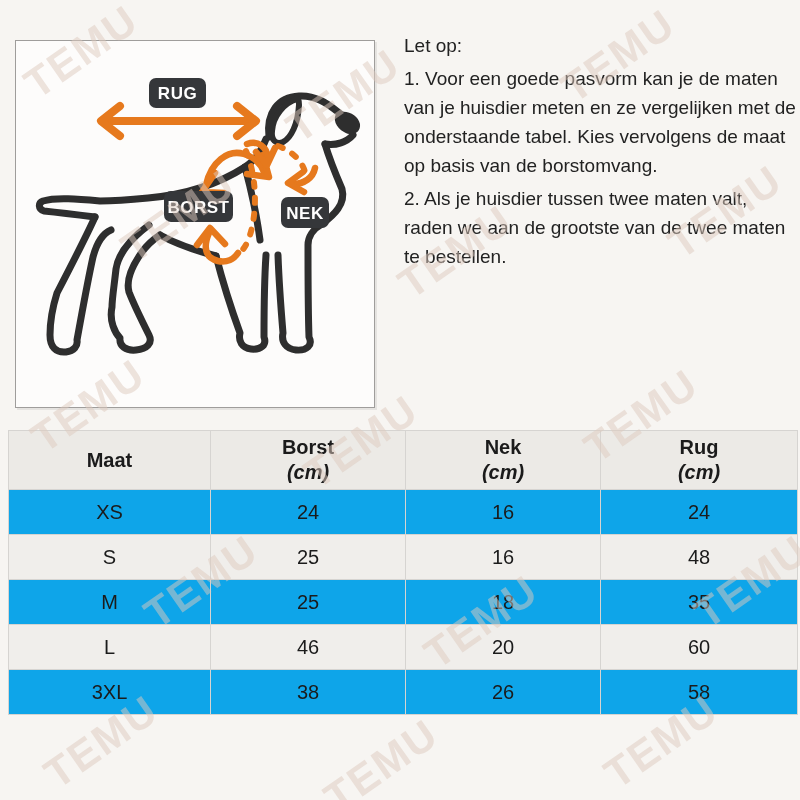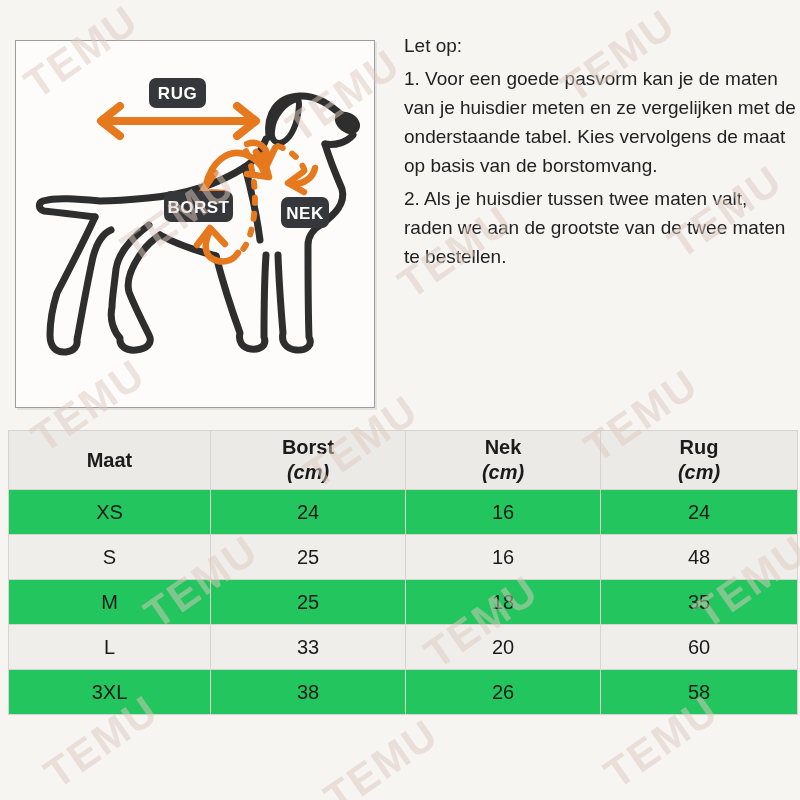--- a/index.html
+++ b/index.html
@@ -56,21 +56,21 @@
   .size-table th,.size-table td{
     border:1px solid #d6d4d1;
     text-align:center;vertical-align:middle;
     font-size:20px;
   }
   .size-table thead th{
     height:58px;background:#eceae6;font-weight:bold;padding:0;
   }
   .size-table thead .unit{display:block;line-height:25px;font-style:italic;}
   .size-table thead .col-label{display:block;line-height:25px;}
-  .size-table tbody td{height:42px;background:#22c55e;}
+  .size-table tbody td{height:42px;background:#0ea5e9;}
   .size-table tbody tr:nth-child(even) td{background:#f0eeeb;}
 </style>
 </head>
 <body>
 
 <div class="page">
 
   <div class="wm-layer" id="wm-layer">
       <span class="wm" style="left: 18px; top: 28px;">TEMU</span>
       <span class="wm" style="left: 280px; top: 72px;">TEMU</span>
@@ -215,21 +215,21 @@
           <td>48</td>
         </tr>
         <tr>
           <td>M</td>
           <td>25</td>
           <td>18</td>
           <td>35</td>
         </tr>
         <tr>
           <td>L</td>
-          <td>33</td>
+          <td>46</td>
           <td>20</td>
           <td>60</td>
         </tr>
         <tr>
           <td>3XL</td>
           <td>38</td>
           <td>26</td>
           <td>58</td>
         </tr>
       </tbody>

